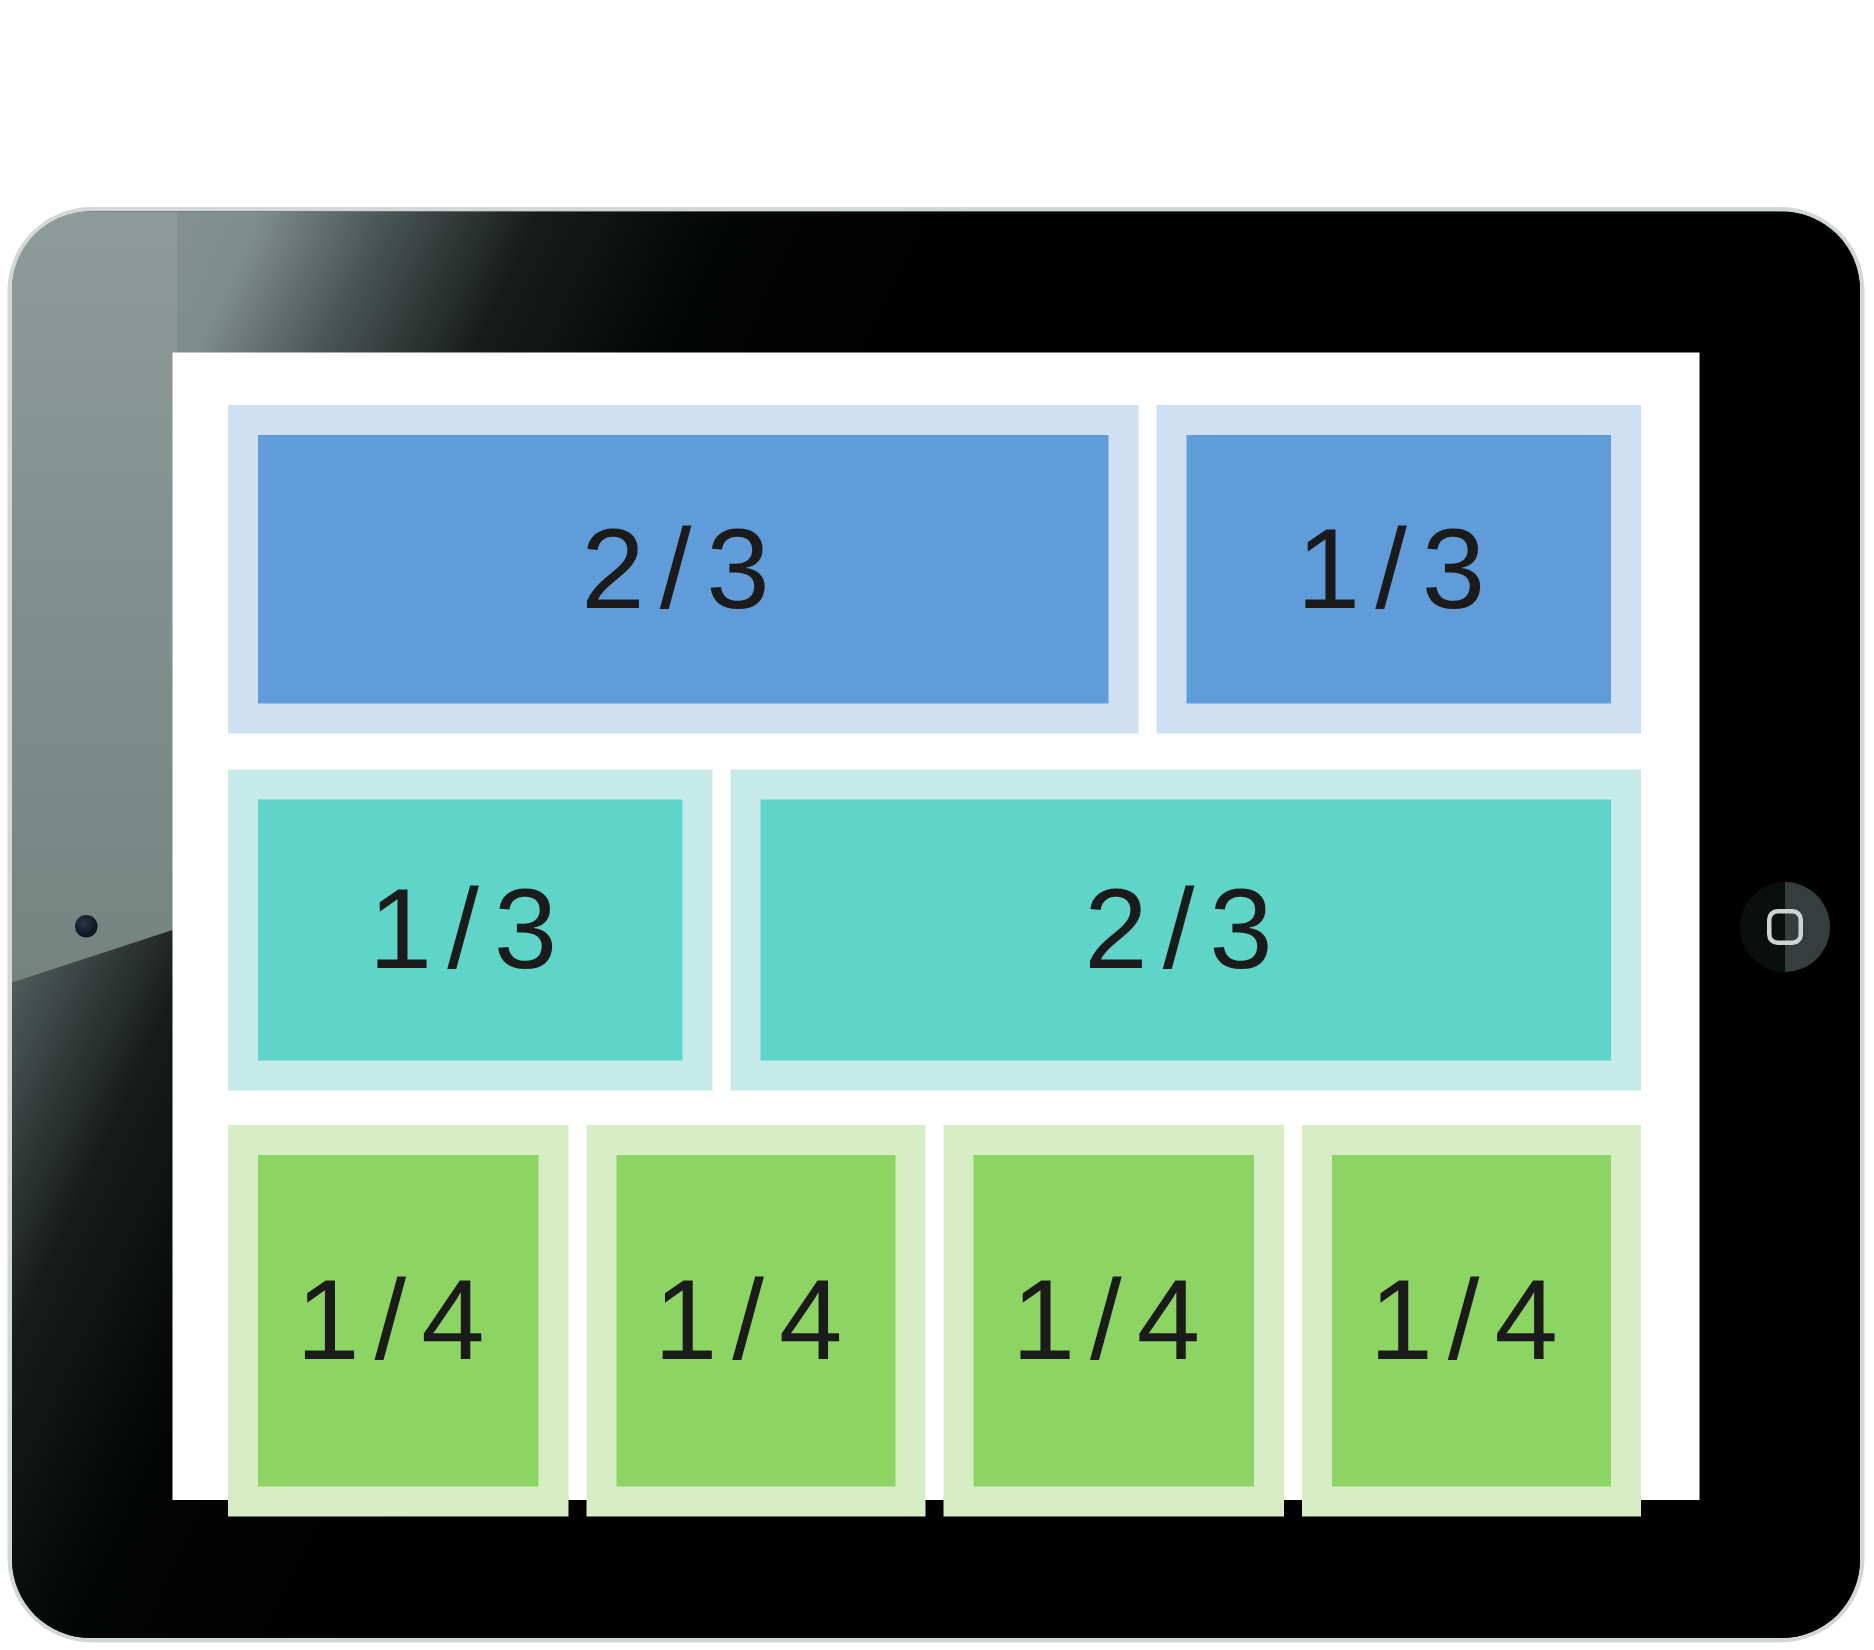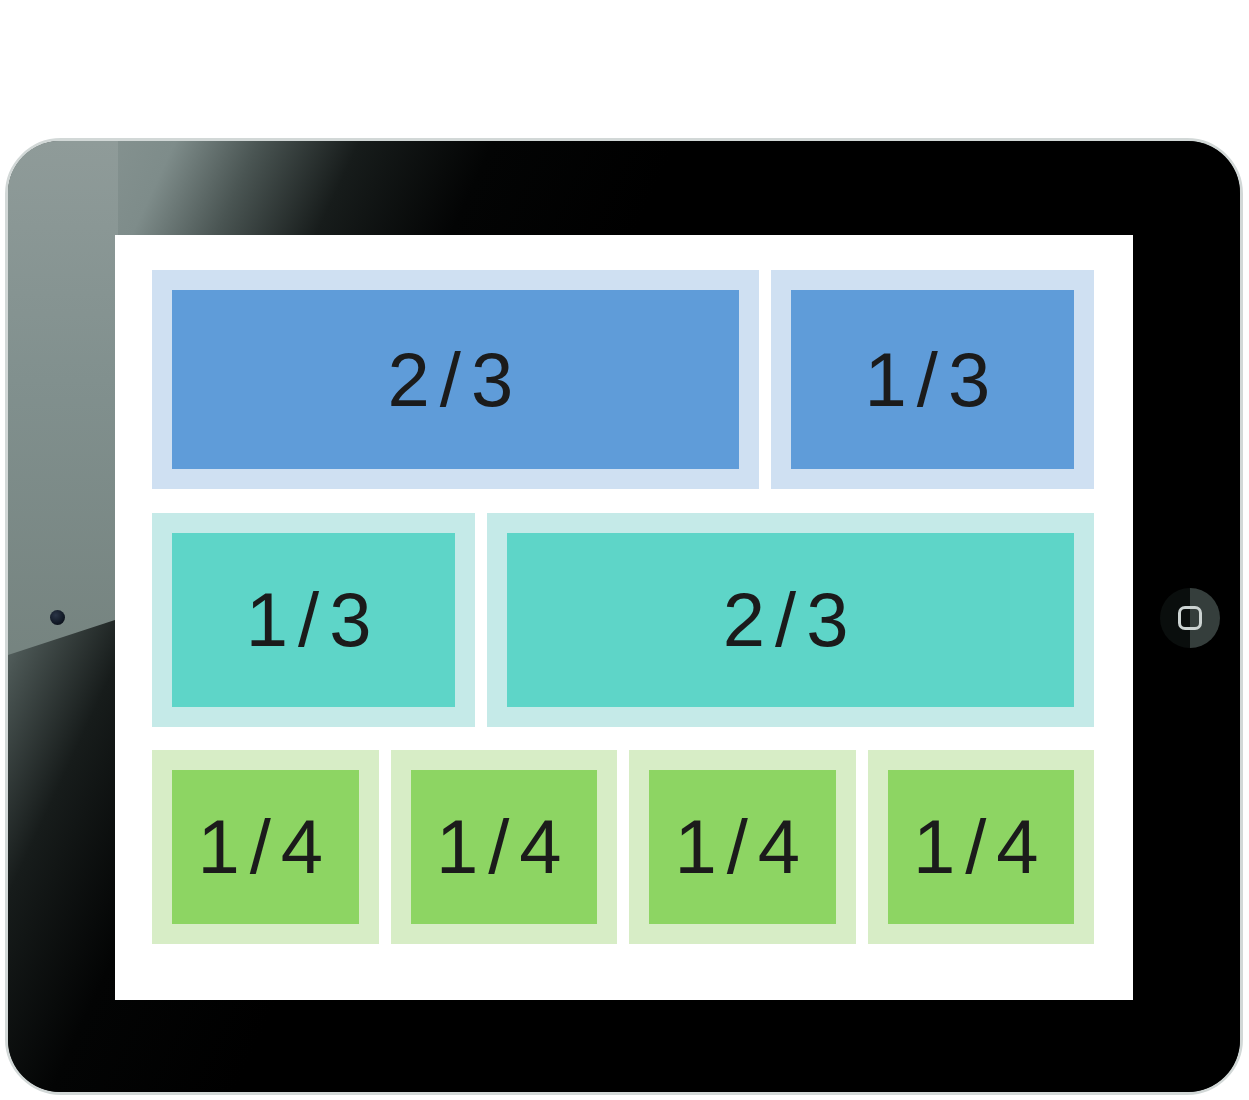--- a/index.html
+++ b/index.html
@@ -75,21 +75,21 @@
     width: 1018px; height: 765px;
     background: #ffffff;
   }
   .grid {
     position: absolute; inset: 0;
     padding: 35px 39px 28px 37px;
   }
   .g-row { display: flex; gap: 12px; }
   .g-row.row-1 { height: 219px; margin-bottom: 24px; }
   .g-row.row-2 { height: 214px; margin-bottom: 23px; }
-  .g-row.row-3 { height: 194px; margin-bottom: 0; }
+  .g-row.row-3 { height: 261px; margin-bottom: 0; }
 
   .cell { flex: 1 1 0; padding: 20px; }
   .cell.span-2 { flex: 2 2 0; }
   .cell-inner {
     width: 100%; height: 100%;
     display: flex; align-items: center; justify-content: center;
   }
   .cell-label {
     font-size: 76px;
     font-weight: 300;

